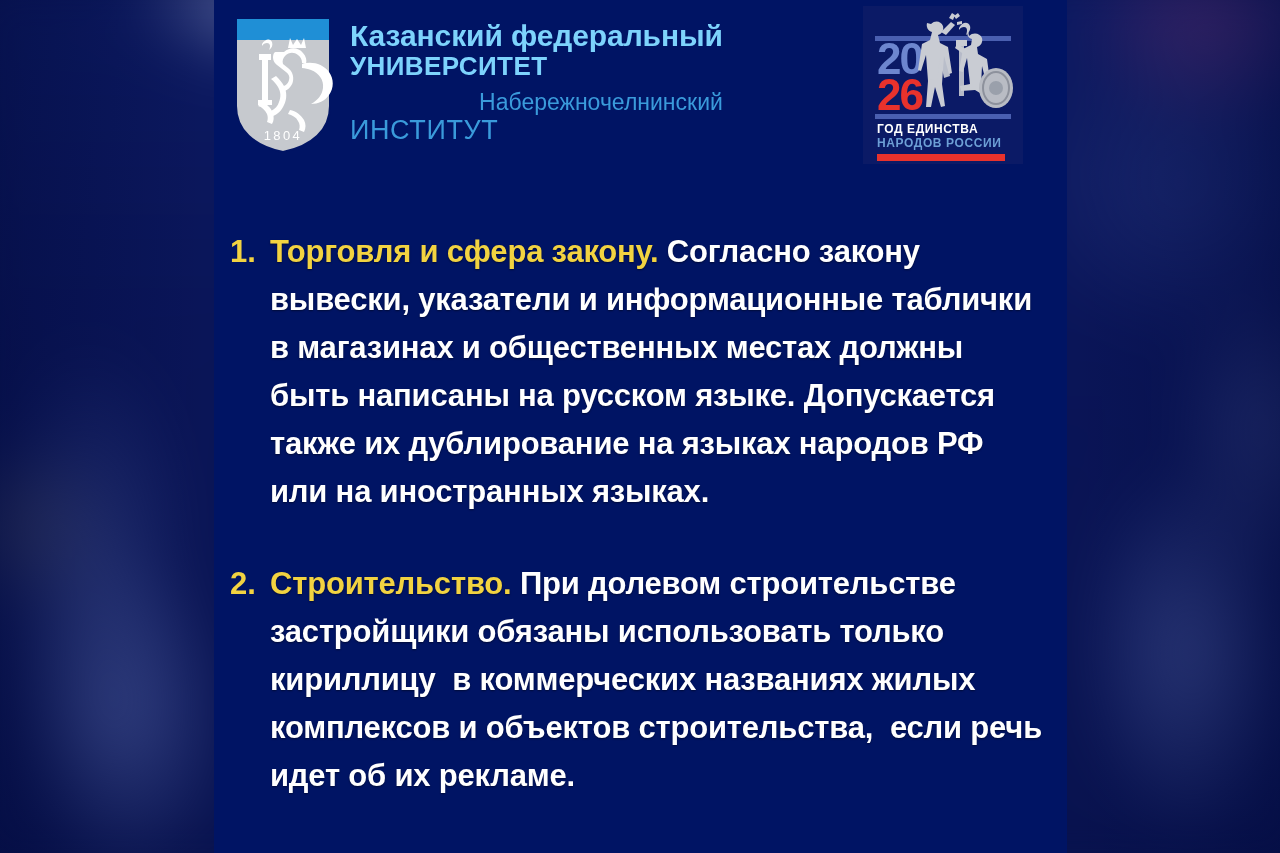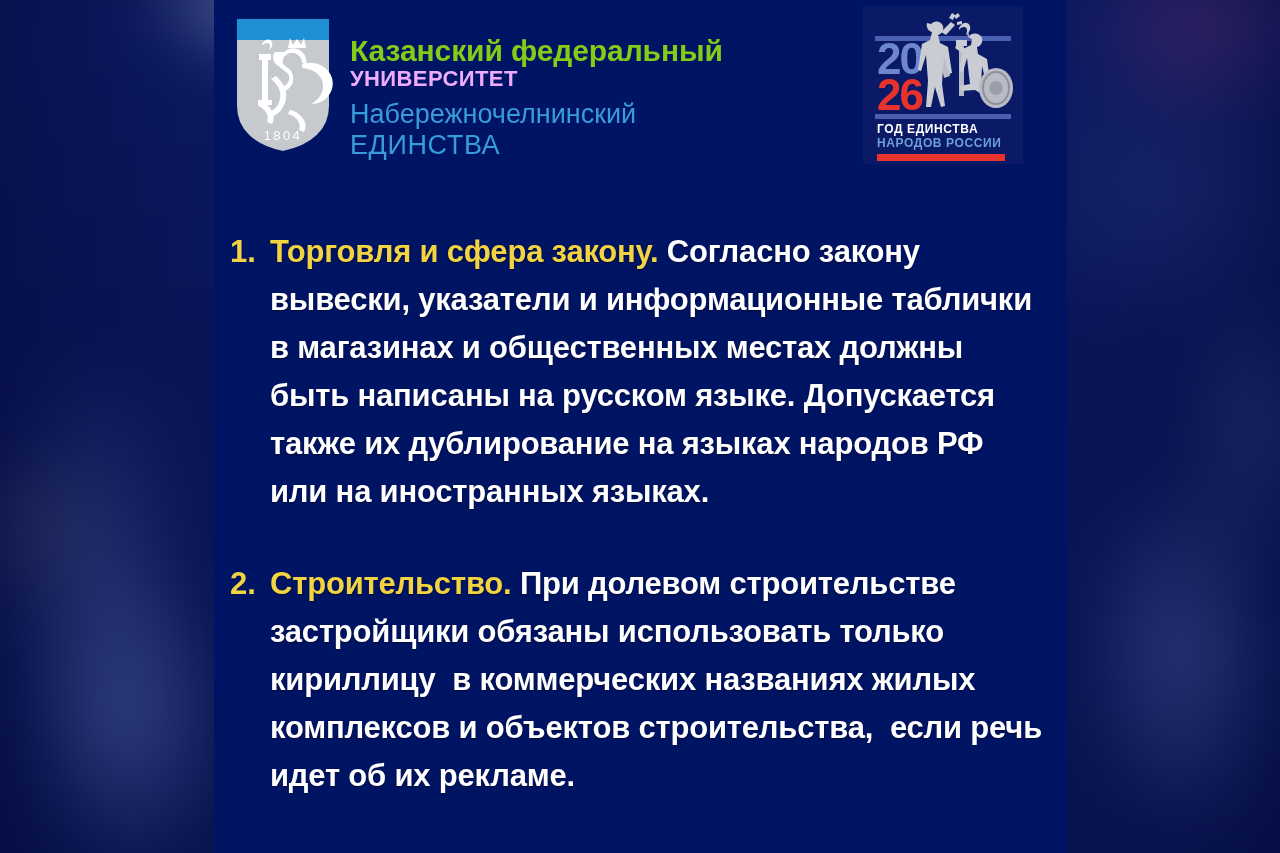--- a/index.html
+++ b/index.html
@@ -42,31 +42,31 @@
 
   
   .header { position:absolute; left:0; top:0; width:853px; height:180px; }
 
   .logo-lockup { position:absolute; left:18px; top:14px; display:flex; align-items:flex-start; }
 
   .shield { width:102px; height:142px; flex:none; }
 
   .wordmark { margin-left:16px; padding-top:6px; }
   .wm-line1 {
-    font-size:30px; font-weight:bold; color:#84cc16;
-    line-height:1.06; letter-spacing:-0.1px; white-space:nowrap;margin-top:15px;
+    font-size:30px; font-weight:bold; color:#7dd3fc;
+    line-height:1.06; letter-spacing:-0.1px; white-space:nowrap;
   }
   .wm-line2 {
-    font-size:22px; font-weight:bold; color:#f0abfc;
+    font-size:26px; font-weight:bold; color:#7dd3fc;
     line-height:1.12; letter-spacing:0.4px; white-space:nowrap;
   }
   .wm-line3 {
     margin-top:9px;
-    font-size:27px; font-weight:normal; color:#3a9bdb;
-    line-height:1.08; white-space:nowrap;
+    font-size:23px; font-weight:normal; color:#3a9bdb;
+    line-height:1.08; white-space:nowrap;text-align:right;
   }
   .wm-line4 {
     font-size:27px; font-weight:normal; color:#3a9bdb;
     line-height:1.12; letter-spacing:0.6px; white-space:nowrap;
   }
 
   
   .emblem {
     position:absolute; right:44px; top:6px;
     width:160px; height:158px;
@@ -139,21 +139,21 @@
 
             <path d="M58 24 l3 7 l4 -6 l4 6 l3 -7 l2 10 h-18 z"></path>
           </g>
           <text x="51" y="126" text-anchor="middle" fill="#ffffff" font-family="Liberation Sans, sans-serif" font-size="13" letter-spacing="2.4">1804</text>
         </svg>
 
         <div class="wordmark">
           <div class="wm-line1">Казанский федеральный</div>
           <div class="wm-line2">УНИВЕРСИТЕТ</div>
           <div class="wm-line3">Набережночелнинский</div>
-          <div class="wm-line4">ЕДИНСТВА</div>
+          <div class="wm-line4">ИНСТИТУТ</div>
         </div>
       </div>
 
       <div class="emblem">
         <svg viewBox="0 0 160 158" width="160" height="158">
           <rect x="0" y="0" width="160" height="158" fill="#0b1a66"></rect>
 
           <rect x="12" y="30" width="136" height="5" fill="#4a5fb0"></rect>
           <rect x="12" y="108" width="136" height="5" fill="#4a5fb0"></rect>
 

